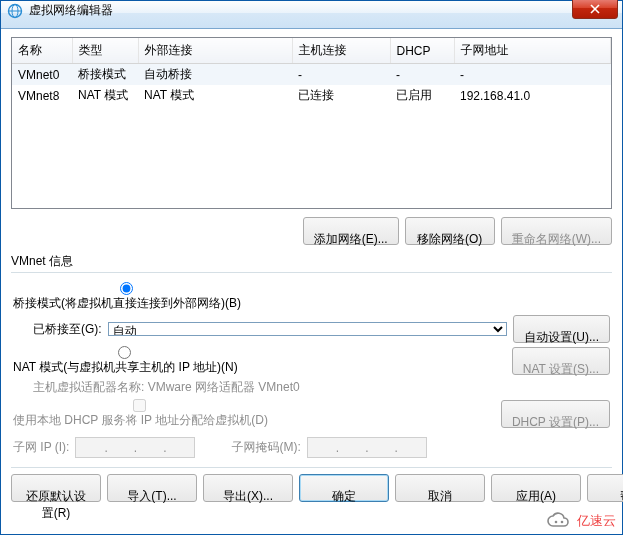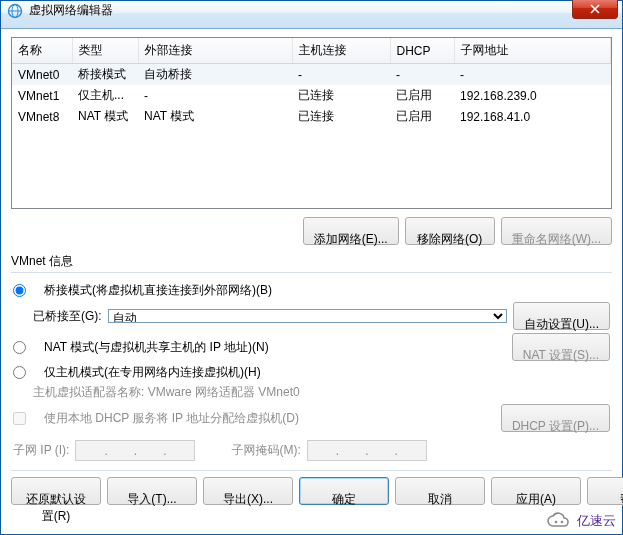--- a/index.html
+++ b/index.html
@@ -15,34 +15,34 @@
   thead th { text-align: left; font-weight: normal; background: linear-gradient(to bottom,#fdfdfe,#f0f3f7); border-bottom: 1px solid #d5d5d5; border-right: 1px solid #e5e5e5; padding: 4px 6px; height: 22px; position: relative; }
   tbody td { padding: 2px 6px; height: 18px; white-space: nowrap; overflow: hidden; text-overflow: ellipsis;}
   tbody tr.selected { background: #f1f6fb; }
   .table-buttons { display: flex; justify-content: flex-end; gap: 6px; margin: 8px 0 4px 0; }
   button.win { height: 16px; padding: 13px 10px; background: linear-gradient(to bottom,#f7f7f7,#e8e8e8); border: 1px solid #acacac; border-radius: 3px; font-size: 12px; font-family: inherit; min-width: 90px;}
   button.win:disabled { color: #8e8e8e; }
   button.win.default { border: 1px solid #3c7fb1; box-shadow: 0 0 0 1px #a7d9f5 inset; }
   .group-title { margin: 4px 0 2px 0; }
   .group { border-top: 1px solid #d5dfe5; padding: 6px 2px 0 2px; }
   .row { display: flex; align-items: center; margin: 3px 0; gap: 6px; }
-  .row label { display: flex; align-items: center; gap: 16px; }
+  .row label { display: flex; align-items: center; gap: 0; flex-direction: column; }
   .indent { padding-left: 20px; }
   input[type=radio], input[type=checkbox] { margin: 0 2px 0 0; vertical-align: middle; }
   .disabled-text { color: #8e8e8e; align-items: center; }
   select.win { height: 14px; border: 1px solid #7b9ebd; font-size: 12px; font-family: inherit; flex:1; background:#fff;}
   .ip-box { display: inline-flex; align-items: center; border: 1px solid #cfcfcf; background: #f3f3f3; padding: 0 2px; height: 21px; }
   .ip-box .oct { width: 26px; border: none; background: transparent; text-align: center; font-size: 12px; font-family: inherit; }
   .ip-box .dot { color: #8e8e8e; }
   .spacer { flex: 1; }
   .footer-sep { border-top: 1px solid #d5dfe5; margin: 6px 0; }
   .footer { display: flex; gap: 6px; padding: 0 0 0 0; align-items:center;}
   .footer .left { display:flex; gap:6px;}
   .footer .right { margin-left:auto; display:flex; gap:6px;}
-  .badge { position: absolute; right: 6px; bottom: 4px; display: flex; align-items: center; gap: 4px; color: #4c1d95; font-size: 13px; pointer-events:none;}
+  .badge { position: absolute; right: 6px; bottom: 4px; display: flex; align-items: center; gap: 4px; color: #ef4444; font-size: 13px; pointer-events:none;}
   .badge .logo { display:inline-flex;}
   .right-btn { min-width: 96px; }
   .small-btn { min-width: 76px; }
 </style>
 </head>
 <body>
 
 <div class="window">
   <div class="titlebar">
     <span class="icon">
@@ -86,28 +86,20 @@
         <tbody id="tbody">
             <tr class="selected">
               <td>VMnet0</td>
               <td>桥接模式</td>
               <td>自动桥接</td>
               <td>-</td>
               <td>-</td>
               <td>-</td>
             </tr>
             <tr>
-              <td>VMnet1</td>
-              <td>仅主机...</td>
-              <td>-</td>
-              <td>已连接</td>
-              <td>已启用</td>
-              <td>192.168.239.0</td>
-            </tr>
-            <tr>
               <td>VMnet8</td>
               <td>NAT 模式</td>
               <td>NAT 模式</td>
               <td>已连接</td>
               <td>已启用</td>
               <td>192.168.41.0</td>
             </tr>
           </tbody>
       </table>
     </div>
@@ -137,26 +129,20 @@
 
       <div class="row">
         <label>
           <input type="radio" name="mode" style="">
           <span>NAT 模式(与虚拟机共享主机的 IP 地址)(N)</span>
         </label>
         <span class="spacer"></span>
         <button class="win right-btn" disabled="">NAT 设置(S)...</button>
       </div>
 
-      <div class="row">
-        <label>
-          <input type="radio" name="mode" style="">
-          <span>仅主机模式(在专用网络内连接虚拟机)(H)</span>
-        </label>
-      </div>
 
       <div class="row indent disabled-text">
         <span>主机虚拟适配器名称: VMware 网络适配器 VMnet0</span>
       </div>
 
       <div class="row">
         <label class="disabled-text">
           <input type="checkbox" disabled="" style="">
           <span>使用本地 DHCP 服务将 IP 地址分配给虚拟机(D)</span>
         </label>

